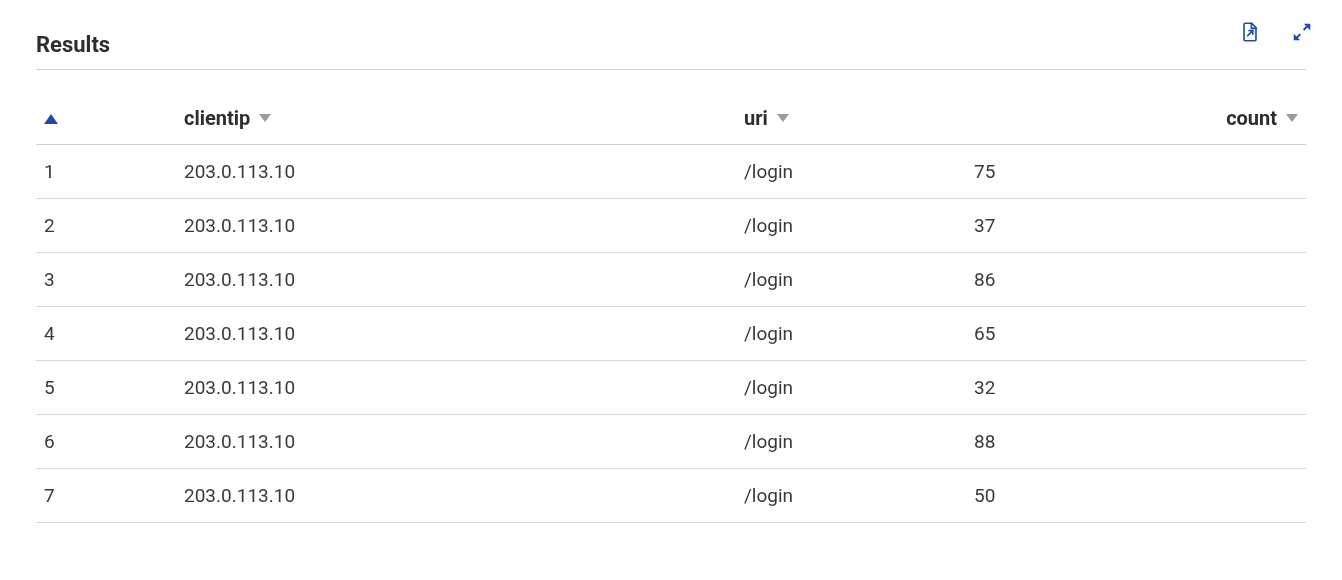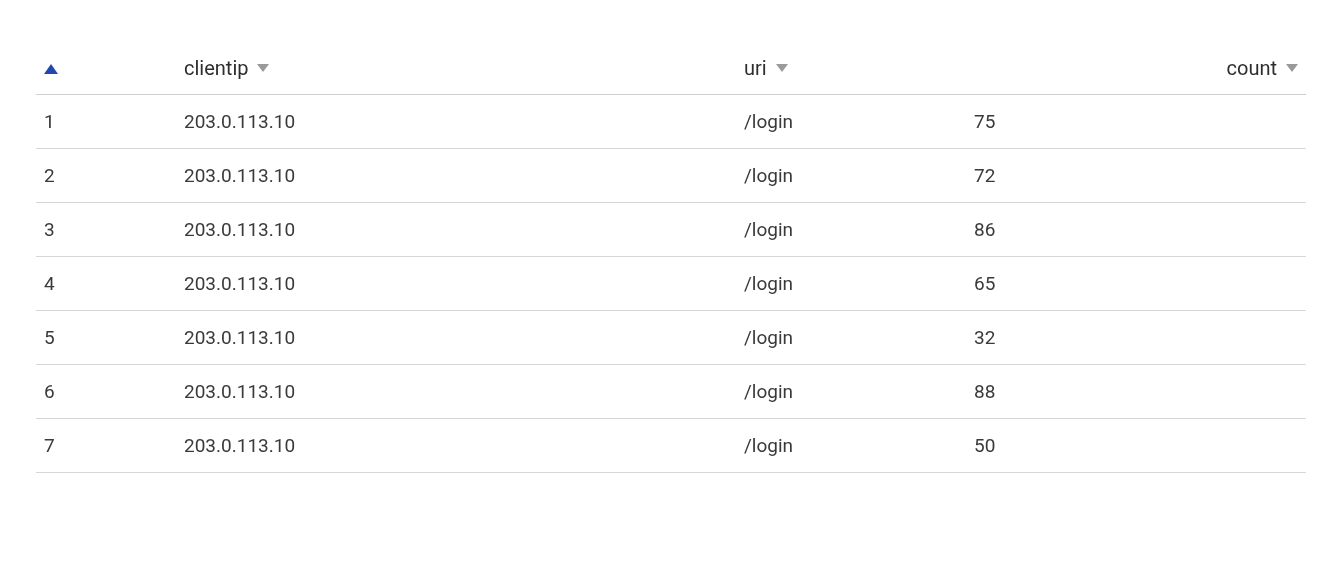--- a/index.html
+++ b/index.html
@@ -51,21 +51,21 @@
       height: 22px;
     }
     table {
       width: 100%;
       border-collapse: collapse;
       margin-top: 24px;
     }
     thead th {
       text-align: left;
       font-size: 20px;
-      font-weight: 400;
+      font-weight: 700;
       color: #2e2e2e;
       padding: 10px 8px 14px 8px;
       border-bottom: 1px solid #cfcfcf;
       vertical-align: middle;
     }
     tbody td {
       font-size: 19px;
       color: #3a3a3a;
       padding: 15px 8px;
       border-bottom: 1px solid #d7d7d7;
@@ -104,20 +104,39 @@
     }
     .th-label {
       display: inline-block;
       vertical-align: middle;
     }
   </style>
 </head>
 <body>
 
 <div class="container">
+  <div class="header-row">
+    <h2 class="title">Results</h2>
+    <div class="actions">
+      <span class="icon-btn">
+        <svg viewBox="0 0 24 24" fill="none" stroke="currentColor" stroke-width="1.8" stroke-linecap="round" stroke-linejoin="round">
+          <path d="M14 2.5H6.5a1 1 0 0 0-1 1v17a1 1 0 0 0 1 1h11a1 1 0 0 0 1-1V7.5z"></path>
+          <polyline points="13.5 2.5 13.5 8 19 8"></polyline>
+          <polyline points="11 10.5 15 10.5 15 14.5"></polyline>
+          <line x1="15" y1="10.5" x2="9.5" y2="16"></line>
+        </svg>
+      </span>
+      <span class="icon-btn">
+        <svg viewBox="0 0 24 24" fill="currentColor">
+          <path d="M14 3 L21 3 L21 10 L18 7 L14.5 10.5 L13 9 L16.5 5.5 Z"></path>
+          <path d="M10 21 L3 21 L3 14 L6 17 L9.5 13.5 L11 15 L7.5 18.5 Z"></path>
+        </svg>
+      </span>
+    </div>
+  </div>
 
   <table>
     <thead>
       <tr>
         <th class="col-index">
           <span class="sort-asc"></span>
         </th>
         <th class="col-clientip">
           <span class="th-label">clientip</span>
           <span class="sort-none"></span>
@@ -136,21 +155,21 @@
     <tr>
           <td>1</td>
           <td>203.0.113.10</td>
           <td>/login</td>
           <td>75</td>
         </tr>
         <tr>
           <td>2</td>
           <td>203.0.113.10</td>
           <td>/login</td>
-          <td>72</td>
+          <td>37</td>
         </tr>
         <tr>
           <td>3</td>
           <td>203.0.113.10</td>
           <td>/login</td>
           <td>86</td>
         </tr>
         <tr>
           <td>4</td>
           <td>203.0.113.10</td>

